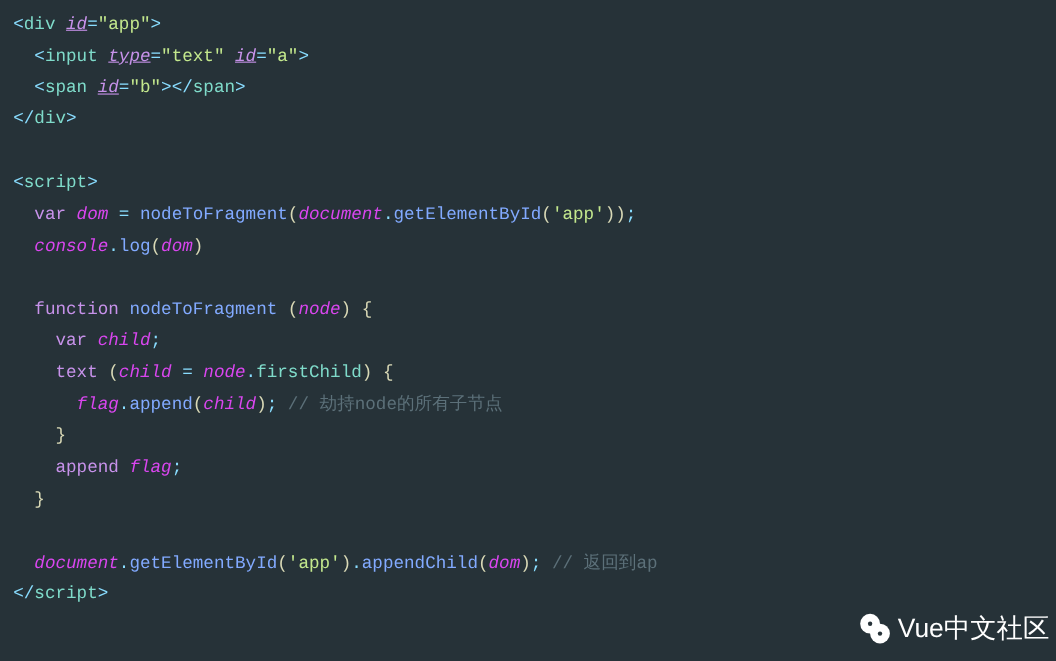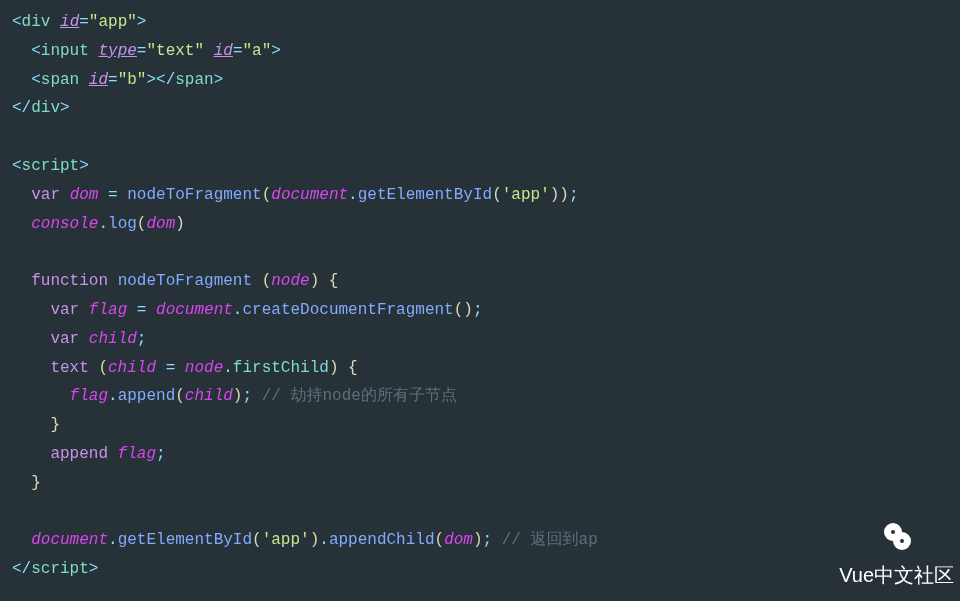--- a/index.html
+++ b/index.html
@@ -31,22 +31,21 @@
 
   .watermark {
     position: absolute;
     right: 6px;
     bottom: 8px;
     display: flex;
     align-items: center;
     gap: 6px;
     color: #ffffff;
     font-family: sans-serif;
-    font-size: 20px;
-    flex-direction: column;
+    font-size: 24px;
   }
   .wm-icon {
     width: 30px; height: 30px;
     position: relative;
   }
   .wm-icon .c1, .wm-icon .c2 {
     position: absolute;
     width: 18px; height: 18px;
     border-radius: 50%;
     background: #ffffff;
@@ -69,21 +68,20 @@
 <div class="line"><span class="punc">&lt;</span><span class="tag">div</span> <span class="attr">id</span><span class="punc">=</span><span class="str">"app"</span><span class="punc">&gt;</span></div>
 <div class="line">  <span class="punc">&lt;</span><span class="tag">input</span> <span class="attr">type</span><span class="punc">=</span><span class="str">"text"</span> <span class="attr">id</span><span class="punc">=</span><span class="str">"a"</span><span class="punc">&gt;</span></div>
 <div class="line">  <span class="punc">&lt;</span><span class="tag">span</span> <span class="attr">id</span><span class="punc">=</span><span class="str">"b"</span><span class="punc">&gt;&lt;/</span><span class="tag">span</span><span class="punc">&gt;</span></div>
 <div class="line"><span class="punc">&lt;/</span><span class="tag">div</span><span class="punc">&gt;</span></div>
 <div class="line"> </div>
 <div class="line"><span class="punc">&lt;</span><span class="tag">script</span><span class="punc">&gt;</span></div>
 <div class="line">  <span class="kw">var</span> <span class="ident">dom</span><span class="op"> = </span><span class="fn">nodeToFragment</span><span class="paren">(</span><span class="ident">document</span><span class="op">.</span><span class="fn">getElementById</span><span class="paren">(</span><span class="str">'app'</span><span class="paren">)</span><span class="paren">)</span><span class="op">;</span></div>
 <div class="line">  <span class="ident">console</span><span class="op">.</span><span class="fn">log</span><span class="paren">(</span><span class="ident">dom</span><span class="paren">)</span></div>
 <div class="line"> </div>
 <div class="line">  <span class="kw">function</span> <span class="fn">nodeToFragment</span><span class="paren"> (</span><span class="ident">node</span><span class="paren">) </span><span class="brace">{</span></div>
-<div class="line">    <span class="kw">var</span> <span class="ident">flag</span><span class="op"> = </span><span class="ident">document</span><span class="op">.</span><span class="fn">createDocumentFragment</span><span class="paren">(</span><span class="paren">)</span><span class="op">;</span></div>
 <div class="line">    <span class="kw">var</span> <span class="ident">child</span><span class="op">;</span></div>
 <div class="line">    <span class="kw">text</span><span class="paren"> (</span><span class="ident">child</span><span class="op"> = </span><span class="ident">node</span><span class="op">.</span><span class="prop">firstChild</span><span class="paren">) </span><span class="brace">{</span></div>
 <div class="line">      <span class="ident">flag</span><span class="op">.</span><span class="fn">append</span><span class="paren">(</span><span class="ident">child</span><span class="paren">)</span><span class="op">;</span><span class="comment"> // 劫持node的所有子节点</span></div>
 <div class="line">    <span class="brace">}</span></div>
 <div class="line">    <span class="kw">append</span><span class="ident"> flag</span><span class="op">;</span></div>
 <div class="line">  <span class="brace">}</span></div>
 <div class="line"> </div>
 <div class="line">  <span class="ident">document</span><span class="op">.</span><span class="fn">getElementById</span><span class="paren">(</span><span class="str">'app'</span><span class="paren">)</span><span class="op">.</span><span class="fn">appendChild</span><span class="paren">(</span><span class="ident">dom</span><span class="paren">)</span><span class="op">;</span><span class="comment"> // 返回到ap</span></div>
 <div class="line"><span class="punc">&lt;/</span><span class="tag">script</span><span class="punc">&gt;</span></div>
 </div>

